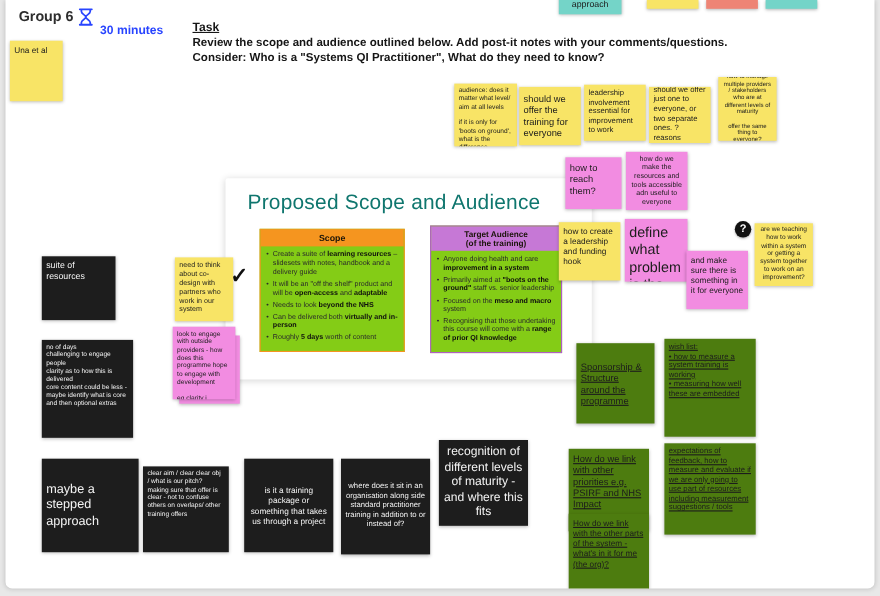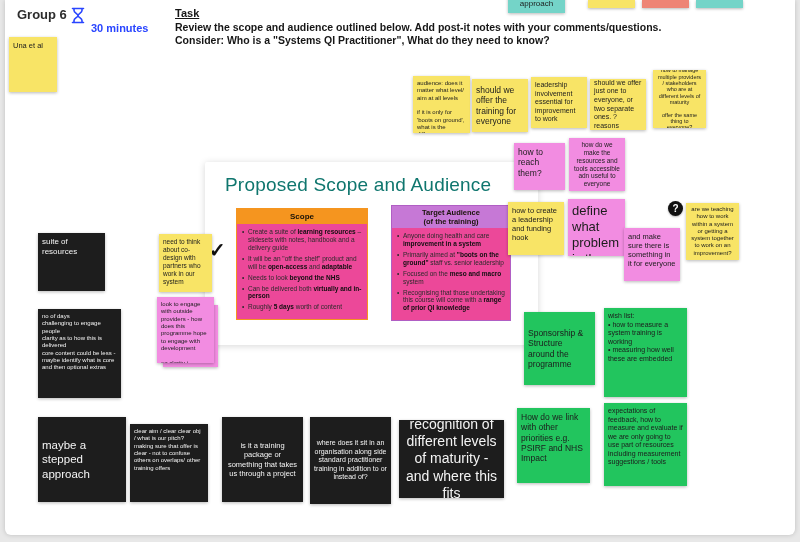--- a/index.html
+++ b/index.html
@@ -6,40 +6,40 @@
   html,body { width:800px; height:542px; overflow:hidden; }
   body { font-family:"Liberation Sans",sans-serif; background:#e8e8e8; position:relative; }
   .board { position:absolute; left:5px; top:0; width:790px; height:535px; background:#ffffff;
            border-radius:0 0 6px 6px; box-shadow:0 0 5px rgba(0,0,0,.18); overflow:hidden; }
 
   .group-label { position:absolute; left:12px; top:7px; font-size:13px; font-weight:bold; color:#2d2d2d; }
   .hourglass { position:absolute; left:66px; top:7px; }
   .timer-label { position:absolute; left:86px; top:22px; font-size:11px; font-weight:bold; color:#2945ff; }
 
   .task-block { position:absolute; left:170px; top:7px; width:500px; color:#161616; }
-  .task-title { font-size:11px; font-weight:bold; text-decoration:underline; margin-bottom:2px; }
+  .task-title { font-size:11px; font-weight:bold; text-decoration:underline; margin-bottom:2px;margin-top:12px; }
   .task-line { font-size:10.5px; font-weight:bold; line-height:13px; }
 
   .note { position:absolute; padding:4px; line-height:1.22; color:#1c1c1c;
           box-shadow:0 1px 3px rgba(0,0,0,.28); white-space:pre-line; overflow:hidden; display:flex; }
   .yellow { background:#f8e466; }
   .pink   { background:#f28ce1; }
-  .purple { background:#22c55e; }
+  .purple { background:#4d7c0f;text-decoration:underline; }
   .blackn { background:#1d1d1d; color:#f4f4f4;margin-top:12px; }
   .teal   { background:#74d4c8; }
   .redtab { background:#ee8475; }
   .mid { align-items:center; }
   .ctr { align-items:center; justify-content:center; text-align:center; }
   .bot { align-items:flex-end; justify-content:center; text-align:center; }
 
   .panel { position:absolute; left:200px; top:162px; width:333px; height:183px; background:#fff;
            border-radius:2px; box-shadow:0 1px 7px rgba(0,0,0,.16); }
   .panel-title { position:absolute; left:20px; top:12px; font-size:19px; color:#0f766e; letter-spacing:.2px; }
   .check { position:absolute; left:4px; top:76px; font-size:20px; font-weight:bold; color:#101010; }
-  .pbox { position:absolute; background:#ec4899; border:1.5px solid; }
+  .pbox { position:absolute; background:#84cc16; border:1.5px solid; }
   .scope-box { left:31px; top:46px; width:132px; border-color:#f5951f; }
   .audience-box { left:186px; top:43px; width:120px; border-color:#b05ec4; }
   .pbox-head { font-weight:bold; text-align:center; color:#191308; }
   .scope-box .pbox-head { background:#f5951f; font-size:8px; padding:3px 2px; }
   .audience-box .pbox-head { background:#c678d6; font-size:7.5px; line-height:1.2; padding:2px; }
   .pbox-list { list-style:none; padding:4px 5px 5px 5px; font-size:6.5px; line-height:1.22; color:#2a2a2a; }
   .pbox-list li { position:relative; padding-left:6px; margin-bottom:3px; }
   .pbox-list li::before { content:"•"; position:absolute; left:0; top:0; }
   .pbox-list b { color:#0f0f0f; }
 
@@ -123,22 +123,23 @@
   <div class="note pink ctr" style="left:564px;top:138px;width:56px;height:53px;font-size:6.5px">how do we make the resources and tools accessible adn useful to everyone</div>
   <div class="note yellow" style="left:503px;top:202px;width:56px;height:53px;font-size:7.5px">how to create a leadership and funding hook</div>
   <div class="note pink" style="left:563px;top:199px;width:57px;height:57px;font-size:13px">define what problem is the problem we are trying to solve</div>
   <div class="qbadge">?</div>
   <div class="note yellow ctr" style="left:681px;top:203px;width:53px;height:57px;font-size:6px">are we teaching how to work within a system or getting a system together to work on an improvement?</div>
   <div class="note pink" style="left:619px;top:228px;width:56px;height:53px;font-size:7.5px">and make sure there is something in it for everyone</div>
 
   <div class="note blackn" style="left:125px;top:412px;width:78px;height:78px;font-size:6px">clear aim / clear clear obj / what is our pitch? making sure that offer is clear - not to confuse others on overlaps/ other training offers</div>
   <div class="note blackn ctr" style="left:217px;top:405px;width:81px;height:85px;font-size:7.5px">is it a training package or something that takes us through a project</div>
   <div class="note blackn ctr" style="left:305px;top:405px;width:81px;height:87px;font-size:7px">where does it sit in an organisation along side standard practitioner training in addition to or instead of?</div>
-  <div class="note blackn ctr" style="left:394px;top:408px;width:105px;height:78px;font-size:14px">recognition of different levels of maturity - and where this fits</div>
+  <div class="note blackn ctr" style="left:394px;top:388px;width:81px;height:78px;font-size:11px">recognition of different levels of maturity - and where this fits</div>
 
   <div class="note purple mid" style="left:519px;top:312px;width:71px;height:73px;font-size:8.5px">Sponsorship &amp; Structure around the programme</div>
   <div class="note purple" style="left:599px;top:308px;width:83px;height:89px;font-size:7px">wish list:
 • how to measure a system training is working
 • measuring how well these are embedded</div>
   <div class="note purple" style="left:512px;top:408px;width:73px;height:75px;font-size:8.5px">How do we link with other priorities e.g. PSIRF and NHS Impact</div>
   <div class="note purple" style="left:599px;top:403px;width:83px;height:83px;font-size:7px">expectations of feedback, how to measure and evaluate if we are only going to use part of resources including measurement suggestions / tools</div>
+  <div class="note purple" style="left:512px;top:467px;width:73px;height:69px;font-size:7.5px">How do we link with the other parts of the system - what's in it for me (the org)?</div>
 
 </div>
 
 </body></html>

